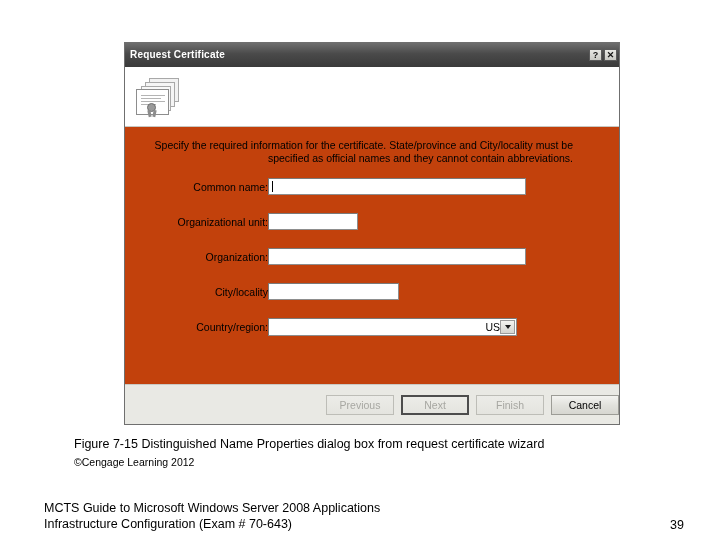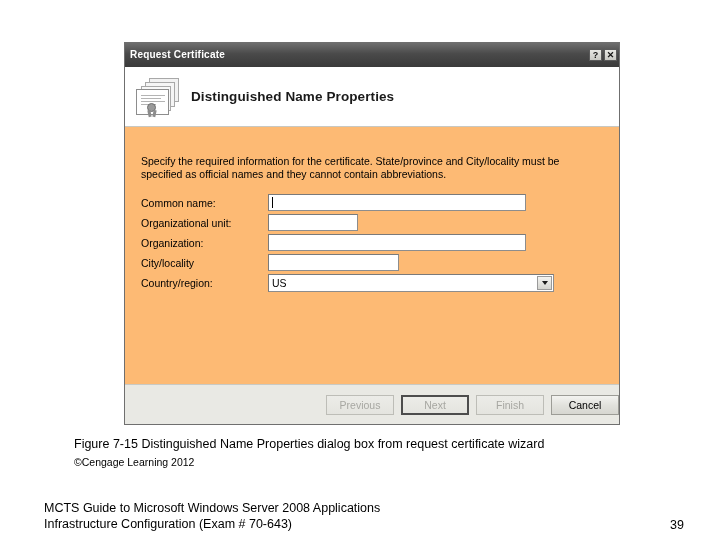--- a/index.html
+++ b/index.html
@@ -129,41 +129,42 @@
   .header-title {
     font-size: 13.5px;
     font-weight: bold;
     color: #1a1a1a;
     letter-spacing: 0.1px;
   }
 
   
   .body-area {
     flex: 1;
-    background: #fdba74;
-    padding: 28px 16px 0 16px;
-    box-sizing: border-box;
-    position: relative;
+    background: #c2410c;
+    padding: 12px 16px 0 16px;
+    box-sizing: border-box;
+    position: relative;
+    text-align: right;
   }
   .instructions {
     font-size: 10.5px;
     line-height: 13px;
     color: #000;
     width: 432px;
     margin-bottom: 13px;
   }
 
   .form {
     display: block;
   }
   .form-row {
     display: flex;
     align-items: center;
     height: 17px;
-    margin-bottom: 3px;
+    margin-bottom: 18px;
   }
   .form-label {
     width: 127px;
     flex: none;
     font-size: 10.5px;
     color: #000;
     white-space: nowrap;
   }
 
   .txt {
@@ -186,31 +187,30 @@
   .caret {
     position: absolute;
     left: 3px;
     top: 2px;
     width: 1px;
     height: 11px;
     background: #000;
   }
 
   .combo {
-    width: 286px;
+    width: 249px;
     height: 18px;
     background: #ffffff;
     border: 1px solid #8d8d8d;
     border-top-color: #7a7a7a;
     border-left-color: #7a7a7a;
     box-sizing: border-box;
     display: flex;
     align-items: center;
     position: relative;
-    gap: 36px;
   }
   .combo-value {
     font-size: 10.5px;
     padding-left: 3px;
     color: #000;
     flex: 1;
     line-height: 16px;
   }
   .combo-btn {
     width: 15px;
@@ -323,21 +323,20 @@
       <div class="cert-sheet cs4">
         <div class="ln a"></div>
           <div class="ln b"></div>
         <div class="ln c"></div>
           <div class="ln d"></div>
       </div>
       <div class="seal"></div>
       <div class="ribbon l"></div>
       <div class="ribbon r"></div>
     </div>
-    <div class="header-title">Distinguished Name Properties</div>
   </div>
 
   <div class="body-area">
     <div class="instructions">Specify the required information for the certificate. State/province and City/locality must be specified as official names and they cannot contain abbreviations.</div>
 
     <div class="form">
 
       <div class="form-row">
         <div class="form-label">Common name:</div>
         <div class="txt w-full">

